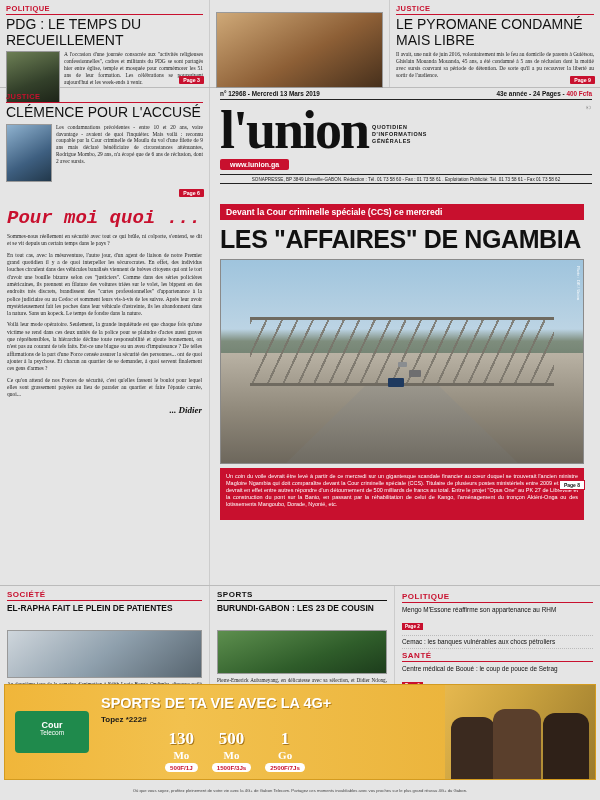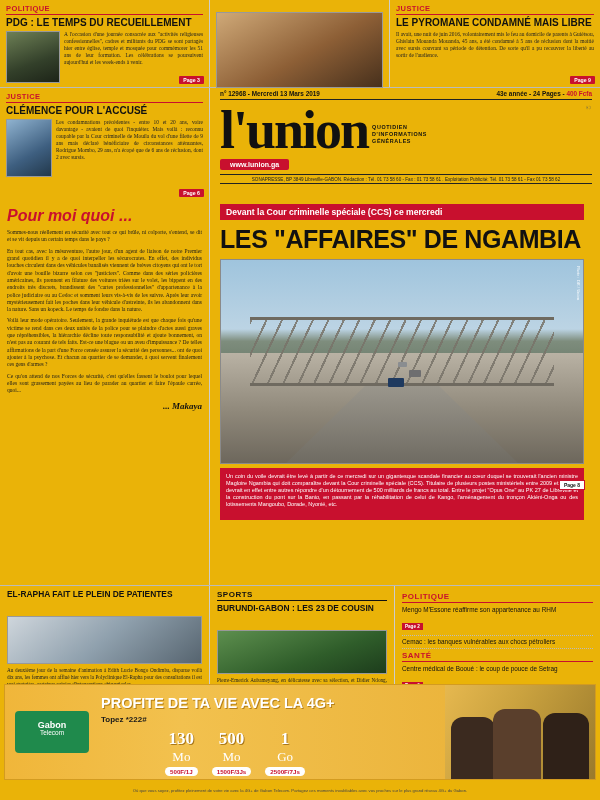--- a/index.html
+++ b/index.html
@@ -4,36 +4,36 @@
 <style>
   * { box-sizing: border-box; }
   html, body { margin:0; padding:0; }
   body {
     width:600px; height:800px;
     background:#ffffff;
     font-family:"Liberation Serif", serif;
     color:#111;
     overflow:hidden;
   }
-  .page { position:relative; width:600px; height:800px; background:#eab308; }
+  .page { position:relative; width:600px; height:800px; background:#e5e5e5; }
 
   
   .topstrip { display:flex; height:88px; border-bottom:1px solid #bbb; }
   .tcol { position:relative; padding:4px 6px 2px 6px; }
   .tcol.a { width:210px; border-right:1px solid #ccc; }
   .tcol.b { width:180px; border-right:1px solid #ccc; }
   .tcol.c { width:210px; }
   .kicker {
     color:#c8102e; font-family:"Liberation Sans", sans-serif;
     font-weight:bold; font-size:7.5px; letter-spacing:.4px;
     border-bottom:1px solid #c8102e; padding-bottom:1px; margin-bottom:2px;
   }
   .thead {
-    font-family:"Liberation Sans", sans-serif; font-weight:bold;
-    font-size:10px; line-height:1.12; margin-bottom:3px; color:#111;
+    font-family:"Liberation Sans", sans-serif; font-weight:normal;
+    font-size:14px; line-height:1.12; margin-bottom:3px; color:#111;
   }
   .tbody { font-size:5.4px; line-height:1.28; text-align:justify; color:#222; }
   .thumb-strip {
     float:left; width:54px; height:52px; margin:0 4px 2px 0;
     background:linear-gradient(160deg,#6d7f55,#33402a 60%,#1d2418);
     border:1px solid #999;
   }
   .thumb-strip.p2 { background:linear-gradient(150deg,#cfa978,#8d5f36 55%,#47301c); }
   .thumb-strip.p3 { background:linear-gradient(150deg,#8fb2cf,#3e5f80 60%,#22384b); }
   .pagetag {
@@ -75,22 +75,22 @@
     font-family:"Liberation Sans", sans-serif; font-size:4.6px;
     text-align:center; padding:1.5px 0; color:#222;
   }
 
   
   .body-row { display:flex; height:385px; }
   .col-left { width:210px; border-right:1px solid #ccc; padding:5px 7px; }
   .col-main { flex:1; padding:4px 16px 0 10px; position:relative; }
 
   .oped-title {
-    font-family:Liberation Sans, sans-serif; font-style:italic;
-    color:#c8102e; font-size:16px; font-weight:bold; margin:2px 0 4px;
+    font-family:Liberation Mono, monospace; font-style:italic;
+    color:#c8102e; font-size:19px; font-weight:bold; margin:2px 0 4px;
   }
   .oped-body { font-size:5.5px; line-height:1.33; text-align:justify; color:#1a1a1a; }
   .oped-body p { margin:0 0 4px 0; }
   .oped-sign {
     text-align:right; font-style:italic; font-weight:bold;
     font-size:9px; margin-top:6px; color:#111;
   }
 
   .surtitre {
     background:#c8102e; color:#fff; font-family:"Liberation Sans", sans-serif;
@@ -194,21 +194,21 @@
   .ad-sub {
     position:absolute; left:96px; top:30px; color:#1a1a1a;
     font-family:"Liberation Sans", sans-serif; font-weight:bold; font-size:8px;
   }
   .offers { position:absolute; left:160px; top:44px; display:flex; gap:14px; }
   .offer { text-align:center; color:#fff; }
   .offer .num {
     font-family:Liberation Serif, serif; font-weight:bold; font-size:17px;
     text-shadow:1px 1px 0 #a8761a;
   }
-  .offer .unit { font-size:13px; font-weight:normal; }
+  .offer .unit { font-size:11px; font-weight:bold; }
   .offer .price {
     background:#fff; color:#c8102e; font-family:"Liberation Sans", sans-serif;
     font-weight:bold; font-size:6.2px; border-radius:7px; padding:1px 5px; margin-top:2px;
   }
   .ad-people {
     position:absolute; right:0; top:0; width:150px; height:100%;
     background:linear-gradient(120deg,#e6b84f,#caa23f 40%,#9a7a2c);
   }
   .ad-person { position:absolute; bottom:0; border-radius:12px 12px 0 0; }
   .p-a { width:44px; height:62px; right:100px; background:#3b2a1f; }
@@ -273,21 +273,21 @@
 
   <div class="body-row">
     <div class="col-left">
       <div class="oped-title">Pour moi quoi ...</div>
       <div class="oped-body">
         <p>Sommes-nous réellement en sécurité avec tout ce qui brûle, ni colporte, s'entend, se dit et se vit depuis un certain temps dans le pays ?</p>
         <p>En tout cas, avec la mésaventure, l'autre jour, d'un agent de liaison de notre Premier grand quotidien il y a de quoi interpeller les sécurocrates. En effet, des individus louches circulent dans des véhicules banalisés viennent de brèves citoyens qui ont le tort d'avoir une bouille bizarre selon ces "justiciers". Comme dans des séries policières américaines, ils prennent en filature des voitures triées sur le volet, les bippent en des endroits très discrets, brandissent des "cartes professionnelles" d'appartenance à la police judiciaire ou au Cedoc et somment leurs vis-à-vis de les suivre. Après leur avoir mystérieusement fait les poches dans leur véhicule d'astreinte, ils les abandonnent dans la nature. Sans un kopeck. Le temps de fondre dans la nature.</p>
         <p>Voilà leur mode opératoire. Seulement, la grande inquiétude est que chaque fois qu'une victime se rend dans ces deux unités de la police pour se plaindre d'actes aussi graves que répréhensibles, la hiérarchie décline toute responsabilité et ajoute bonnement, on n'est pas au courant de tels faits. Est-ce une blague ou un aveu d'impuissance ? De telles affirmations de la part d'une Force censée assurer la sécurité des personnes... ont de quoi ajouter à la psychose. Et chacun au quartier de se demander, à quoi servent finalement ces gens d'armes ?</p>
         <p>Ce qu'on attend de nos Forces de sécurité, c'est qu'elles fassent le boulot pour lequel elles sont grassement payées au lieu de parader au quartier et faire l'épaule carrée, quoi...</p>
       </div>
-      <div class="oped-sign">... Makaya</div>
+      <div class="oped-sign">... Didier</div>
     </div>
 
     <div class="col-main">
       <div class="surtitre">Devant la Cour criminelle spéciale (CCS) ce mercredi</div>
       <div class="bigtitle">LES "AFFAIRES" DE NGAMBIA</div>
       <div class="photo-main">
         <div class="bridge"></div>
         <div class="truss"></div>
         <div class="road"></div>
         <div class="car c3"></div>
@@ -297,20 +297,21 @@
       </div>
       <div class="caption-box">
         <span>Un coin du voile devrait être levé à partir de ce mercredi sur un gigantesque scandale financier au cœur duquel se trouverait l'ancien ministre Magloire Ngambia qui doit comparaître devant la Cour criminelle spéciale (CCS). Titulaire de plusieurs postes ministériels entre 2009 et 2015, il devrait en effet entre autres répondre d'un détournement de 500 milliards de francs au total. Entre le projet "Opus One" au PK 27 de Libreville et la construction du pont sur la Banio, en passant par la réhabilitation de celui de Kango, l'aménagement du tronçon Akiéni-Onga ou des lotissements Mangoubo, Dorade, Nyonié, etc.</span>
         <span class="pagetag2">Page 8</span>
       </div>
     </div>
   </div>
 
   <div class="lower-row">
     <div class="lcol l1">
+      <div class="sect">SOCIÉTÉ</div>
       <div class="lhead">EL-RAPHA FAIT LE PLEIN DE PATIENTES</div>
       <div class="photo-lower"></div>
       <div class="lbody">Au deuxième jour de la semaine d'animation à Edith Lucie Bongo Ondimba, disparue voilà dix ans, les femmes ont afflué hier vers la Polyclinique El-Rapha pour des consultations il est vrai gratuites, certaines suivies d'interventions chirurgicales.</div>
     </div>
 
     <div class="lcol l2">
       <div class="sect dark">SPORTS</div>
       <div class="lhead">BURUNDI-GABON : LES 23 DE COUSIN</div>
       <div class="photo-sport"></div>
       <div class="lbody">Pierre-Emerick Aubameyang, en délicatesse avec sa sélection, et Didier Ndong, dont c'est le grand retour figurent sur la liste des 23 Panthères communiquée par Daniel Cousin pour affronter le Burundi, le 22 mars à Bujumbura, dans un match décisif pour la qualification à la Can-2019.</div>
@@ -334,24 +335,24 @@
     </div>
   </div>
 
   <div class="ad">
     <div class="ad-people">
       <div class="ad-person p-a"></div>
       <div class="ad-person p-b"></div>
       <div class="ad-person p-c"></div>
     </div>
     <div class="ad-logo">
-      <span>Gabon</span>
+      <span>Cour</span>
       <small>Telecom</small>
     </div>
-    <div class="ad-title">PROFITE DE TA VIE AVEC LA 4G+</div>
+    <div class="ad-title">SPORTS DE TA VIE AVEC LA 4G+</div>
     <div class="ad-sub">Topez *222#</div>
     <div class="offers">
       <div class="offer">
         <div class="num">130</div>
         <div class="unit">Mo</div>
         <div class="price">500F/1J</div>
       </div>
       <div class="offer">
         <div class="num">500</div>
         <div class="unit">Mo</div>

